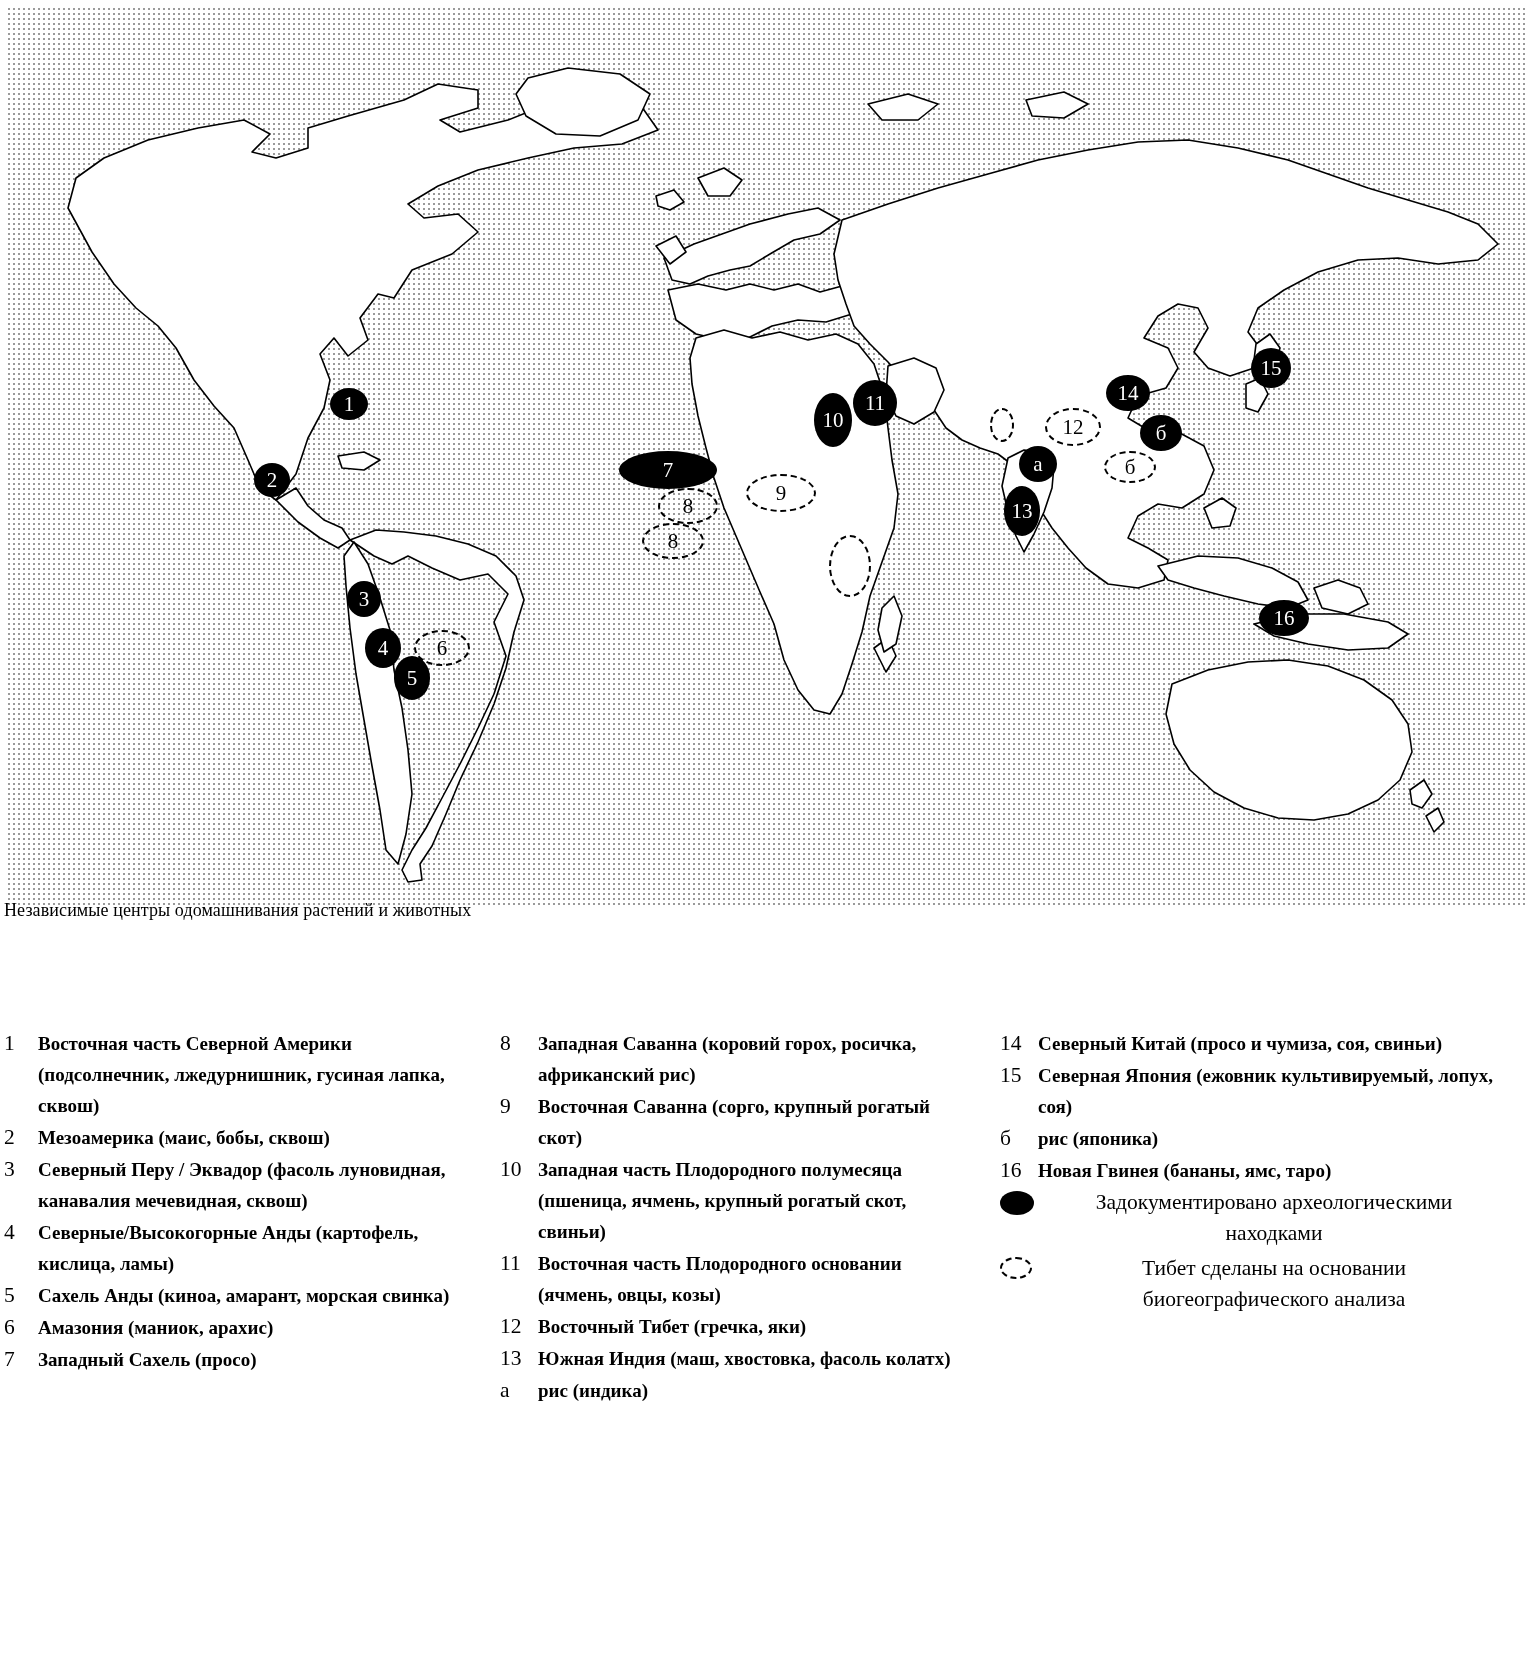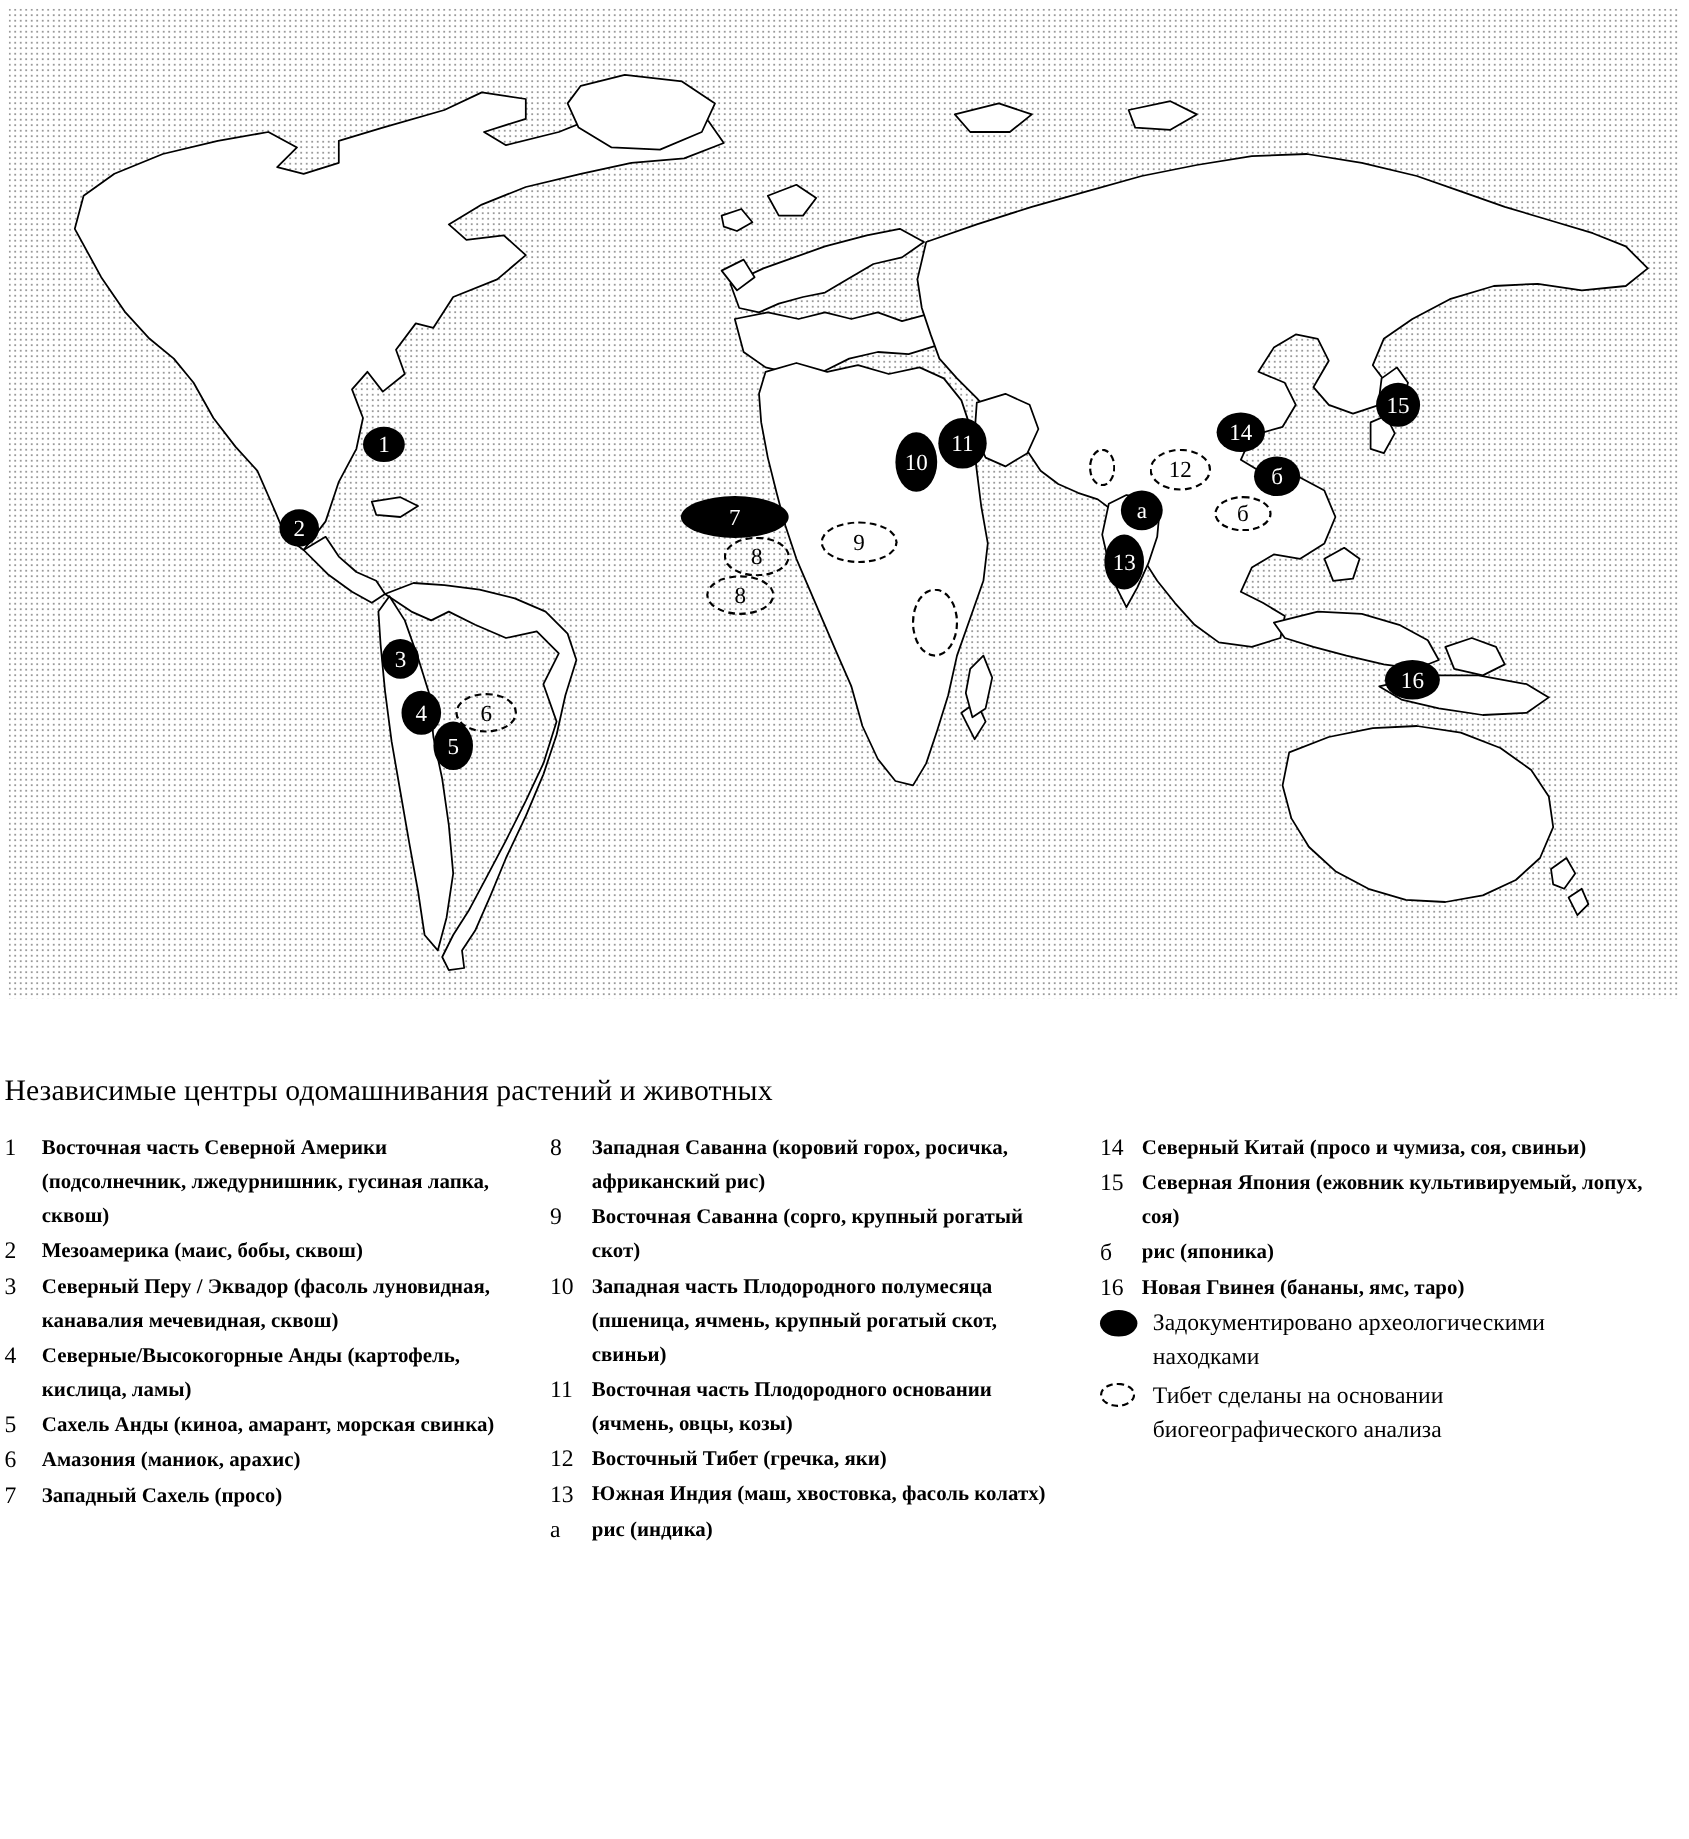--- a/index.html
+++ b/index.html
@@ -63,22 +63,22 @@
     background: transparent;
     color: #000000;
     border: 2px dashed #000000;
     border-radius: 50%;
   }
 
   
   .caption {
     position: absolute;
     left: 4px;
-    top: 976px;
-    font-size: 27px;
+    top: 900px;
+    font-size: 18px;
     letter-spacing: 0.1px;
   }
 
   
   .legend {
     position: absolute;
     top: 1028px;
     left: 0;
     width: 1535px;
     height: 640px;
@@ -116,20 +116,21 @@
     font-size: 21.5px;
     line-height: 31px;
     margin-top: 42px;
     margin-bottom: 14px;
     padding-left: 0px;
   }
   .key-row {
     display: flex;
     align-items: flex-start;
     margin-bottom: 4px;
+    text-align: center;
   }
   .key-swatch {
     flex: 0 0 auto;
     width: 40px;
     height: 27px;
     margin-right: 8px;
     position: relative;
     top: 4px;
   }
   .swatch-solid {

